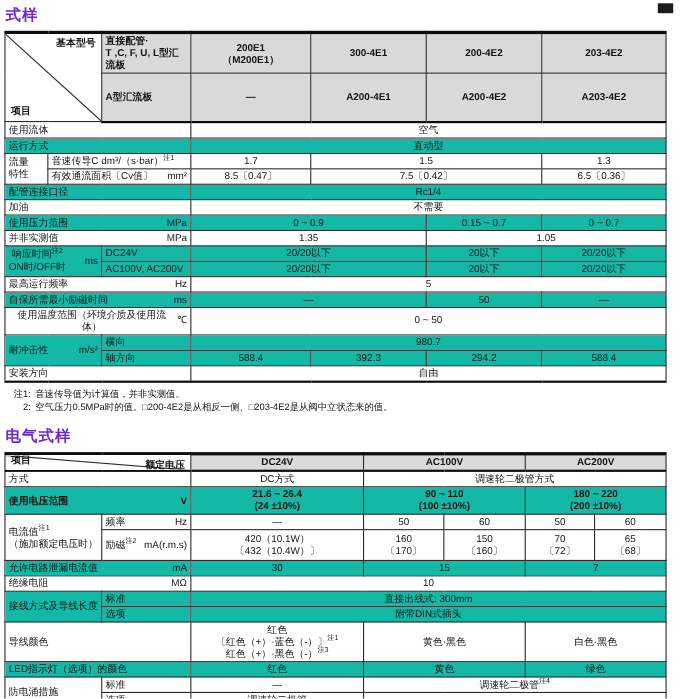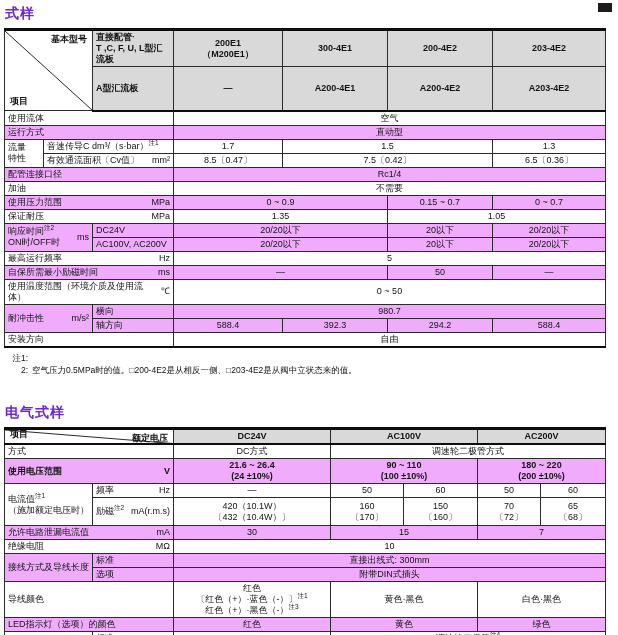--- a/index.html
+++ b/index.html
@@ -1,30 +1,30 @@
 <!DOCTYPE html>
 <html><head>
 <meta charset="utf-8">
 <style>
   html,body{margin:0;padding:0;background:#fff;width:618px;height:635px;overflow:hidden;}
   body{font-family:"Liberation Sans",sans-serif;color:#141414;position:relative;}
   .page{padding:3px 0 0 4px;position:relative;}
   .corner-mark{position:absolute;top:3px;right:6px;width:14px;height:9px;background:#1c1c1c;}
   h1.sec{font-size:14px;font-weight:bold;margin:2px 0 5px 1px;color:#6d28d9;letter-spacing:1px;}
-  h1.sec2{margin-top:28px;}
+  h1.sec2{margin-top:12px;}
   table{border-collapse:collapse;table-layout:fixed;width:601px;border:1px solid #2b2b2b;
         border-top:3px solid #0d0d0d;border-bottom:2px solid #0d0d0d;}
   td{border:1px solid #2b2b2b;font-size:9px;line-height:11px;padding:1px 3px;
      text-align:center;vertical-align:middle;overflow:hidden;}
   tr.hd td{background:#d9d9d9;font-weight:bold;}
   tr.hd2 td{border-bottom:2px solid #0d0d0d;}
-  tr.g td{background:#f0abfc;}
+  tr.g td{background:#14b8a6;}
   td.lbl{text-align:left;}
   td.ml,.ml{white-space:pre-line;}
-  .lu{display:flex;justify-content:space-between;align-items:center;text-align:left;}
+  .lu{display:flex;justify-content:space-between;align-items:center;text-align:center;}
   .lu .u{padding-left:2px;white-space:nowrap;}
   sup{font-size:6.5px;line-height:0;vertical-align:super;}
   td.diag{position:relative;padding:0;background:#fff !important;text-decoration:underline;}
   td.diag svg{position:absolute;left:0;top:0;width:100%;height:100%;display:block;}
   td.diag .tr{position:absolute;top:3px;right:5px;font-weight:bold;}
   td.diag .bl{position:absolute;bottom:3px;left:5px;font-weight:bold;}
   .notes{margin:4px 0 0 2px;font-size:8.5px;line-height:12px;color:#111;}
   .note{display:flex;align-items:flex-end;}
   .nno{width:22px;text-align:right;margin-right:4px;flex:none;}
   .ntx{text-align:left;}
@@ -116,21 +116,21 @@
               <span class="u">MPa</span>
             </div>
           </td>
       <td colspan="2">0 ~ 0.9</td>
       <td>0.15 ~ 0.7</td>
       <td>0 ~ 0.7</td>
     </tr>
     <tr class="r13">
       <td class="lbl" colspan="3">
             <div class="lu">
-              <span>保证耐压</span>
+              <span>并非实测值</span>
               <span class="u">MPa</span>
             </div>
           </td>
       <td colspan="2">1.35</td>
       <td colspan="2">1.05</td>
     </tr>
     <tr class="g r13">
       <td class="lbl" colspan="2" rowspan="2">
         <div class="lu">
               <span><span>响应时间</span><sup>注2</sup><br><span>ON时/OFF时</span></span>
@@ -197,20 +197,21 @@
     <tr class="r13">
       <td class="lbl" colspan="3">安装方向</td>
       <td colspan="4">自由</td>
     </tr>
   </tbody>
     </table>
 
   <div class="notes">
     <div class="note">
         <span class="nno">注1:</span>
+        <span class="ntx">音速传导值为计算值，并非实测值。</span>
       </div>
     <div class="note">
         <span class="nno">2:</span>
         <span class="ntx">空气压力0.5MPa时的值。□200-4E2是从相反一侧、□203-4E2是从阀中立状态来的值。</span>
       </div>
   </div>
 
   <h1 class="sec sec2">电气式样</h1>
 
   <table>

